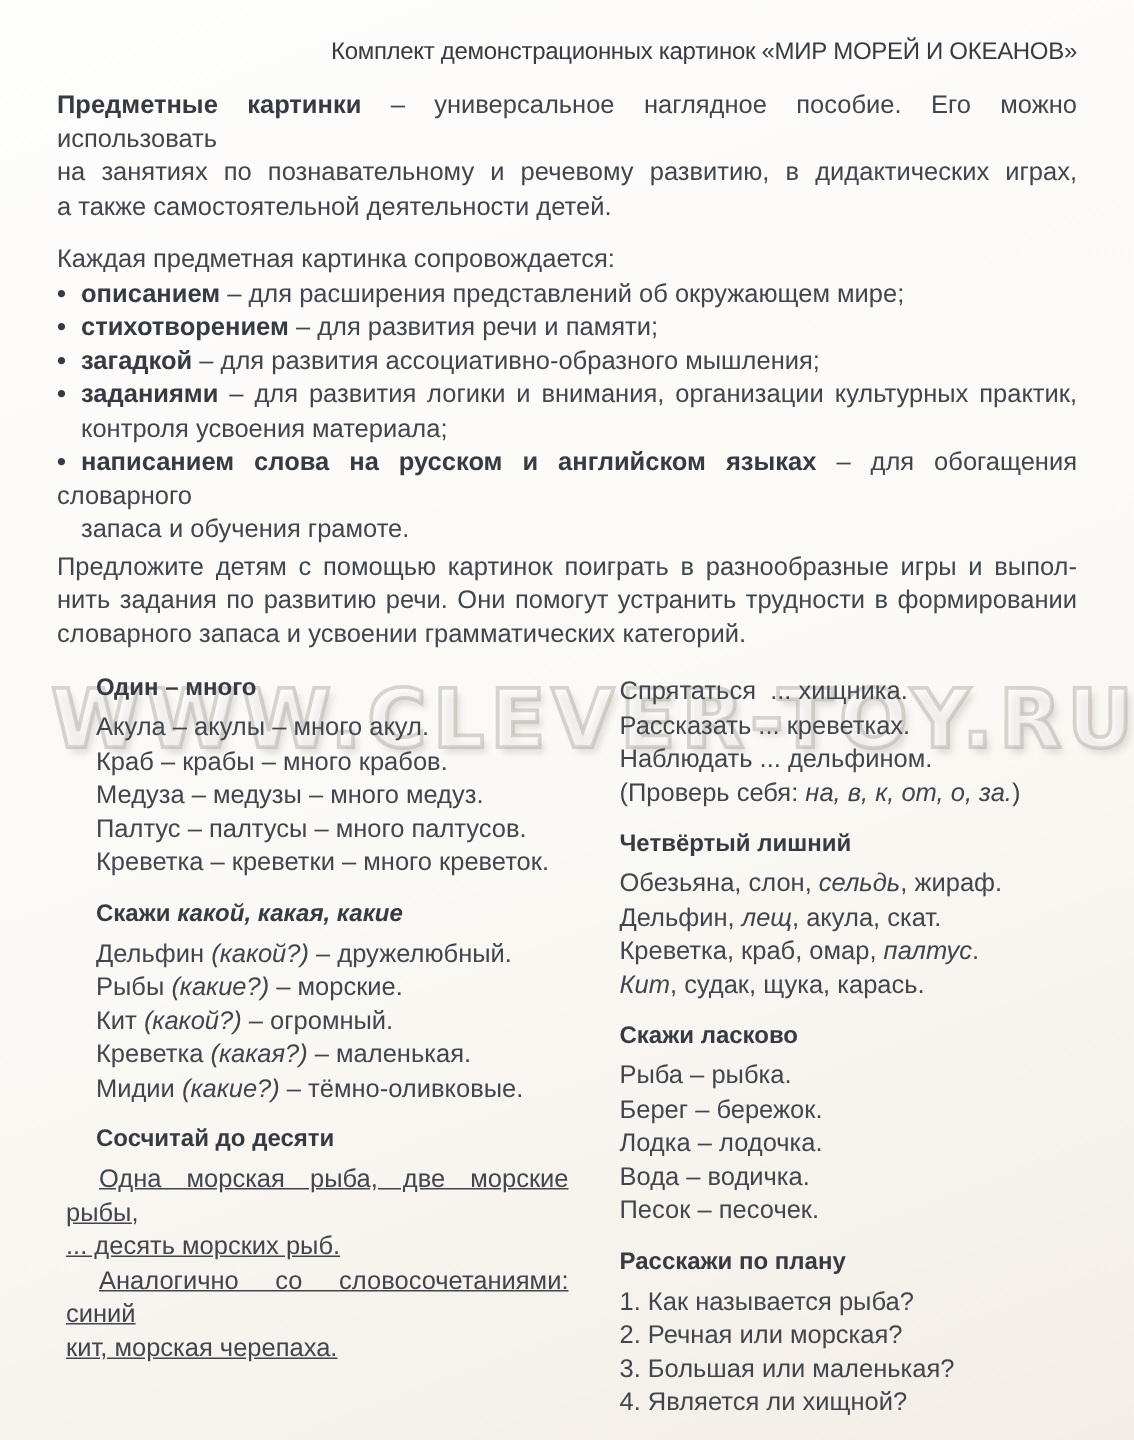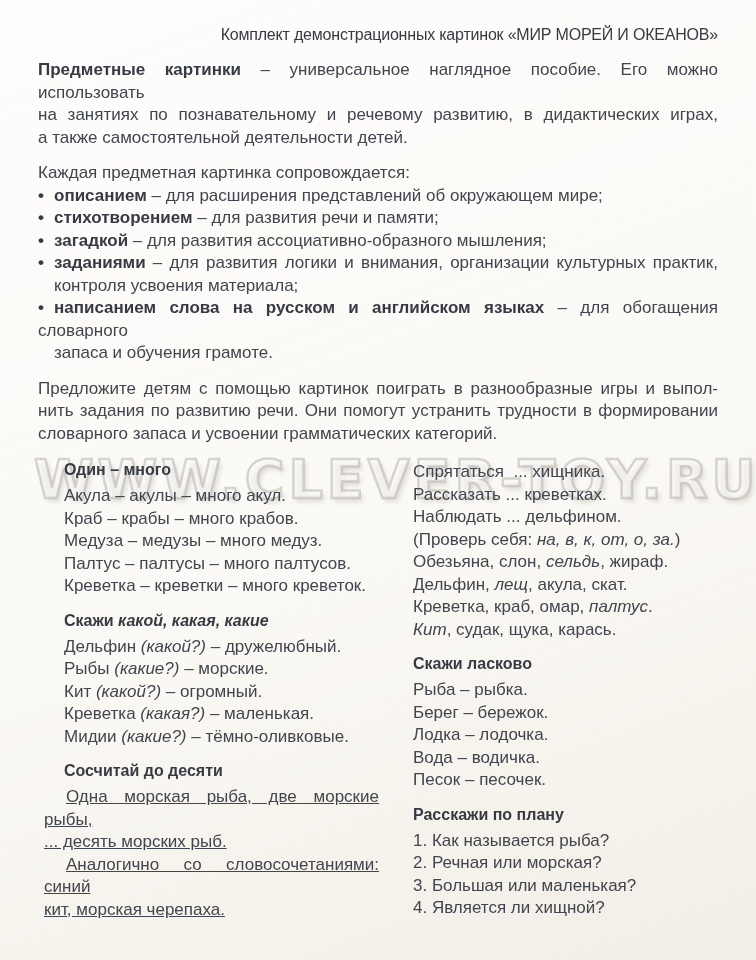--- a/index.html
+++ b/index.html
@@ -44,21 +44,21 @@
   .just { text-align: justify; text-align-last: justify; }
   b, .h { color: #363a42; }
   .lead-heading { margin-top: 13px; }
   .bullet-item .marker {
     display: inline-block;
     width: 16px;
     font-weight: bold;
     color: #363a42;
   }
   .bullet-item .cont { padding-left: 16px; }
-  .para { margin-top: 13px; }
+  .para { margin-top: 2px; }
   .cols { display: flex; margin-top: 16px; }
   .col-left { width: 341px; flex: none; }
   .col-left .sec { padding-left: 26px; }
   .col-right { width: 322px; flex: none; margin-left: 34px; }
   .h { font-size: 16px; font-weight: bold; margin: 14px 0 6px; }
   .sec.first .h { margin-top: 0; }
   .hang { margin-left: -20px; text-decoration: underline; }
   .ind { text-indent: 22px; }
 </style>
 </head>
@@ -140,20 +140,21 @@
       <div class="col-right">
 
         <div class="sec first">
           <div class="line">Спрятаться&nbsp; ... хищника.</div>
           <div class="line">Рассказать ... креветках.</div>
           <div class="line">Наблюдать ... дельфином.</div>
           <div class="line"><span>(Проверь себя: </span><i>на, в, к, от, о, за.</i><span>)</span></div>
         </div>
 
         <div class="sec">
+          <div class="h">Четвёртый лишний</div>
           <div class="line"><span>Обезьяна, слон, </span><i>сельдь</i><span>, жираф.</span></div>
           <div class="line"><span>Дельфин, </span><i>лещ</i><span>, акула, скат.</span></div>
           <div class="line"><span>Креветка, краб, омар, </span><i>палтус</i><span>.</span></div>
           <div class="line"><span></span><i>Кит</i><span>, судак, щука, карась.</span></div>
         </div>
 
         <div class="sec">
           <div class="h">Скажи ласково</div>
           <div class="line">Рыба – рыбка.</div>
           <div class="line">Берег – бережок.</div>

